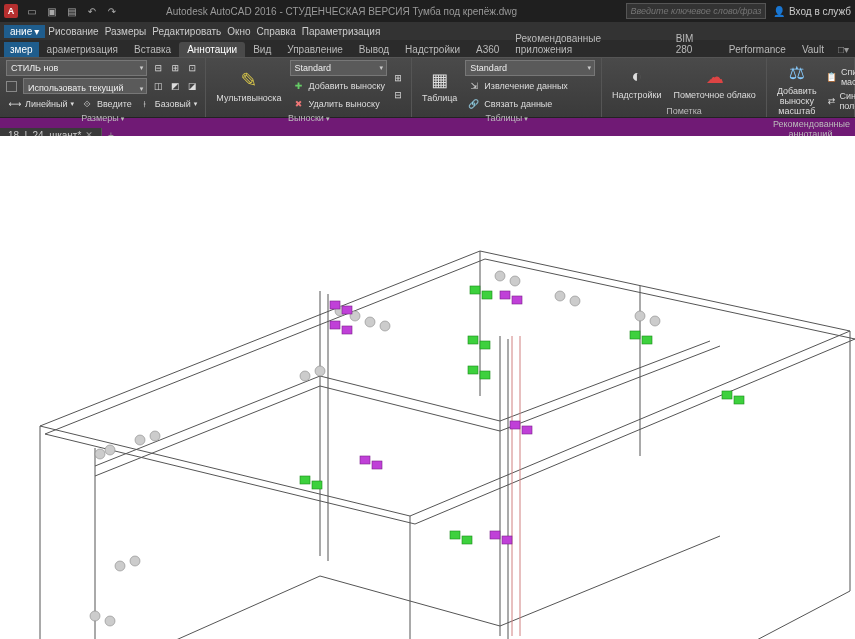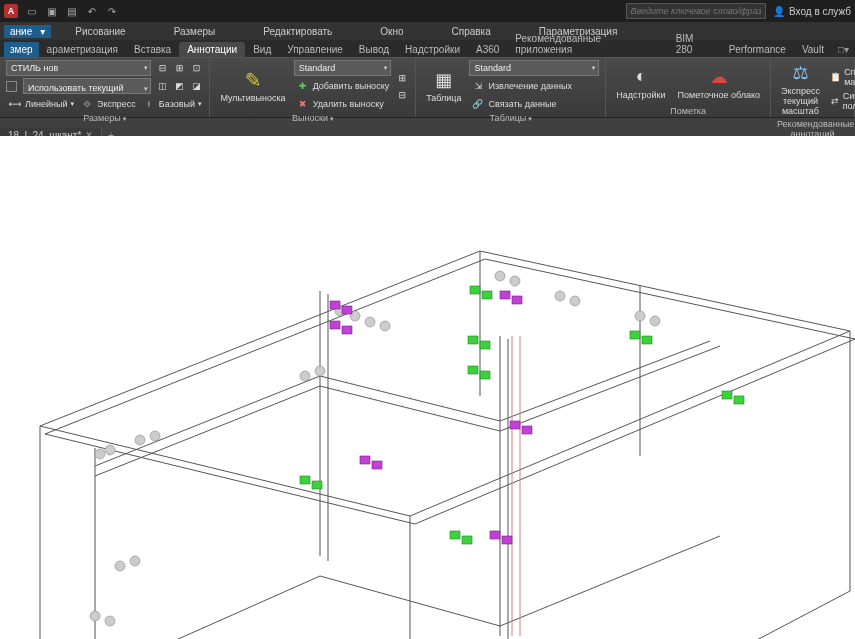--- a/index.html
+++ b/index.html
@@ -11,22 +11,22 @@
   .title-icon { width: 14px; height: 14px; background: #b52f2f; border-radius: 2px; display: flex; align-items: center; justify-content: center; color: #fff; font-size: 9px; font-weight: bold; }
   .qat { display: flex; gap: 4px; }
   .qat-btn { width: 16px; height: 16px; display: flex; align-items: center; justify-content: center; color: #aaa; cursor: pointer; }
   .title-text { color: #999; margin-left: 40px; }
   .titlebar-right { display: flex; align-items: center; gap: 8px; }
   .search-box { width: 140px; height: 16px; background: #333; border: 1px solid #555; color: #999; font-size: 9px; padding: 0 4px; font-style: italic; }
   .signin { display: flex; align-items: center; gap: 3px; color: #ccc; cursor: pointer; }
 
   
   .menubar { height: 18px; background: #333; display: flex; align-items: center; font-size: 10px; color: #ccc; padding-left: 4px; }
-  .menu-left-btn { background: #1f5d8d; color: #fff; padding: 1px 6px; display: flex; align-items: center; gap: 8px; cursor: pointer; }
-  .menu-item { padding: 0 24px; cursor: pointer; }
+  .menu-left-btn { background: #1f5d8d; color: #fff; padding: 1px 6px; display: flex; align-items: center; gap: 2px; cursor: pointer; }
+  .menu-item { padding: 0 3px; cursor: pointer; }
 
   
   .tabstrip { height: 18px; background: #2b2b2b; display: flex; align-items: flex-end; font-size: 10px; color: #ccc; padding-left: 4px; border-bottom: 1px solid #555; }
   .tab-left { background: #1f5d8d; color: #fff; padding: 2px 6px; cursor: pointer; }
   .ribbon-tab { padding: 2px 8px; cursor: pointer; color: #bbb; }
   .ribbon-tab.active { background: #4a4a4a; color: #fff; border-top-left-radius: 3px; border-top-right-radius: 3px; }
   .tab-extra { padding: 2px 6px; color: #999; cursor: pointer; }
 
   
   .ribbon { height: 60px; background: linear-gradient(#4a4a4a,#3a3a3a); display: flex; color: #ddd; font-size: 9px; border-bottom: 1px solid #222; }
@@ -41,21 +41,21 @@
   .big-btn .ic { width: 26px; height: 22px; display: flex; align-items: center; justify-content: center; }
   .big-btn span { font-size: 9px; text-align: center; line-height: 10px; }
   .row-btn { display: flex; align-items: center; gap: 3px; cursor: pointer; padding: 1px 2px; }
   .row-btn .ic { width: 14px; height: 14px; display: flex; align-items: center; justify-content: center; }
   .row-btn span { font-size: 9px; }
   .col { display: flex; flex-direction: column; gap: 2px; }
   .mini-icons { display:flex; gap:3px; }
   .mini-icons .mi { width:14px; height:14px; display:flex; align-items:center; justify-content:center; cursor:pointer; }
 
   
-  .doctabs { height: 34px; background: #404040; display: flex; align-items: center; font-size: 10px; color: #ccc; }
+  .doctabs { height: 34px; background: #701a75; display: flex; align-items: center; font-size: 10px; color: #ccc; }
   .doctab { background: #3a3a3a; padding: 2px 8px; border-right: 1px solid #555; cursor: pointer; display:flex; align-items:center; gap:4px; }
   .doctab .close { font-size: 9px; color: #999; }
   .doctab-add { width: 18px; text-align: center; cursor: pointer; color: #999; }
 
   
   .canvas { position: absolute; left: 0; right: 0; top: 136px; bottom: 0; background: #fff; overflow: hidden; }
   .canvas svg { width: 100%; height: 100%; }
 </style>
 </head>
 <body>
@@ -63,20 +63,21 @@
 <div class="titlebar">
   <div class="titlebar-left">
     <div class="title-icon">A</div>
     <div class="qat">
       <div class="qat-btn">▭</div>
       <div class="qat-btn">▣</div>
       <div class="qat-btn">▤</div>
       <div class="qat-btn">↶</div>
       <div class="qat-btn">↷</div>
     </div>
+    <div class="title-text">Autodesk AutoCAD 2016 - СТУДЕНЧЕСКАЯ ВЕРСИЯ    Тумба под крепёж.dwg</div>
   </div>
   <div class="titlebar-right">
     <input class="search-box" placeholder="Введите ключевое слово/фразу" style="">
     <div class="signin">
       <span>👤</span>
       <span>Вход в служб</span>
     </div>
   </div>
 </div>
 
@@ -137,21 +138,21 @@
           </div>
         </div>
         <div style="display:flex; gap:2px;">
           <div class="row-btn">
               <span class="ic">⟷</span>
               <span>Линейный</span>
               <span style="font-size:7px;">▾</span>
             </div>
           <div class="row-btn">
               <span class="ic">⟐</span>
-              <span>Экспресс</span>
+              <span>Введите</span>
             </div>
           <div class="row-btn">
               <span class="ic">⟊</span>
               <span>Базовый</span>
               <span style="font-size:7px;">▾</span>
             </div>
         </div>
       </div>
     </div>
     <div class="panel-title"><span>Размеры</span><span class="arrow">▾</span></div>
@@ -218,21 +219,21 @@
         <span>Пометочное облако</span>
       </div>
     </div>
     <div class="panel-title"><span>Пометка</span></div>
   </div>
 
   <div class="panel" style="flex:1;">
     <div class="panel-body">
       <div class="big-btn">
         <div class="ic" style="font-size:18px;color:#8cf;">⚖</div>
-        <span>Экспресс текущий масштаб</span>
+        <span>Добавить выноску масштаб</span>
       </div>
       <div class="col">
         <div class="row-btn">
             <span class="ic">📋</span>
             <span>Список масштаб</span>
           </div>
         <div class="row-btn">
             <span class="ic">⇄</span>
             <span>Синх. положения</span>
           </div>

